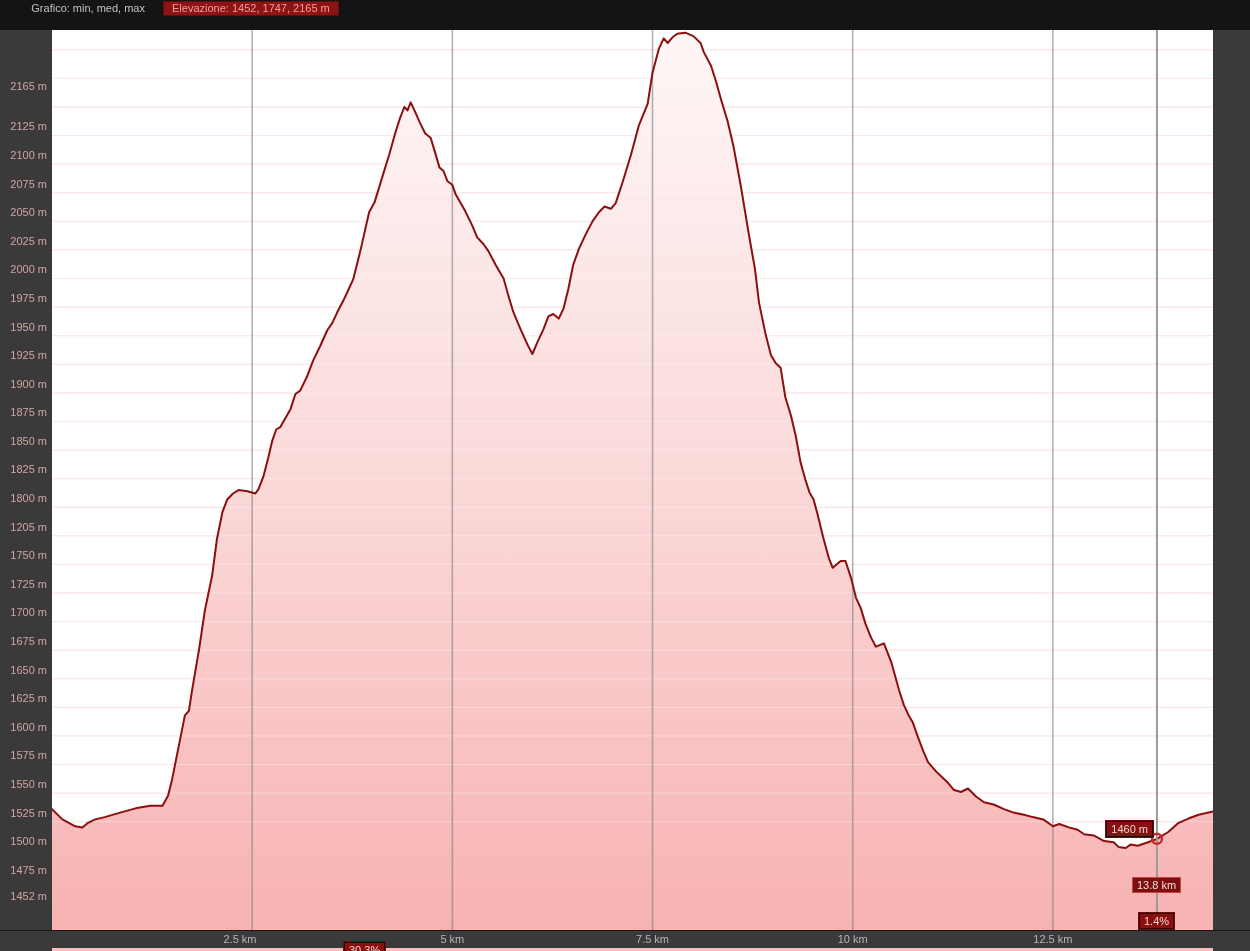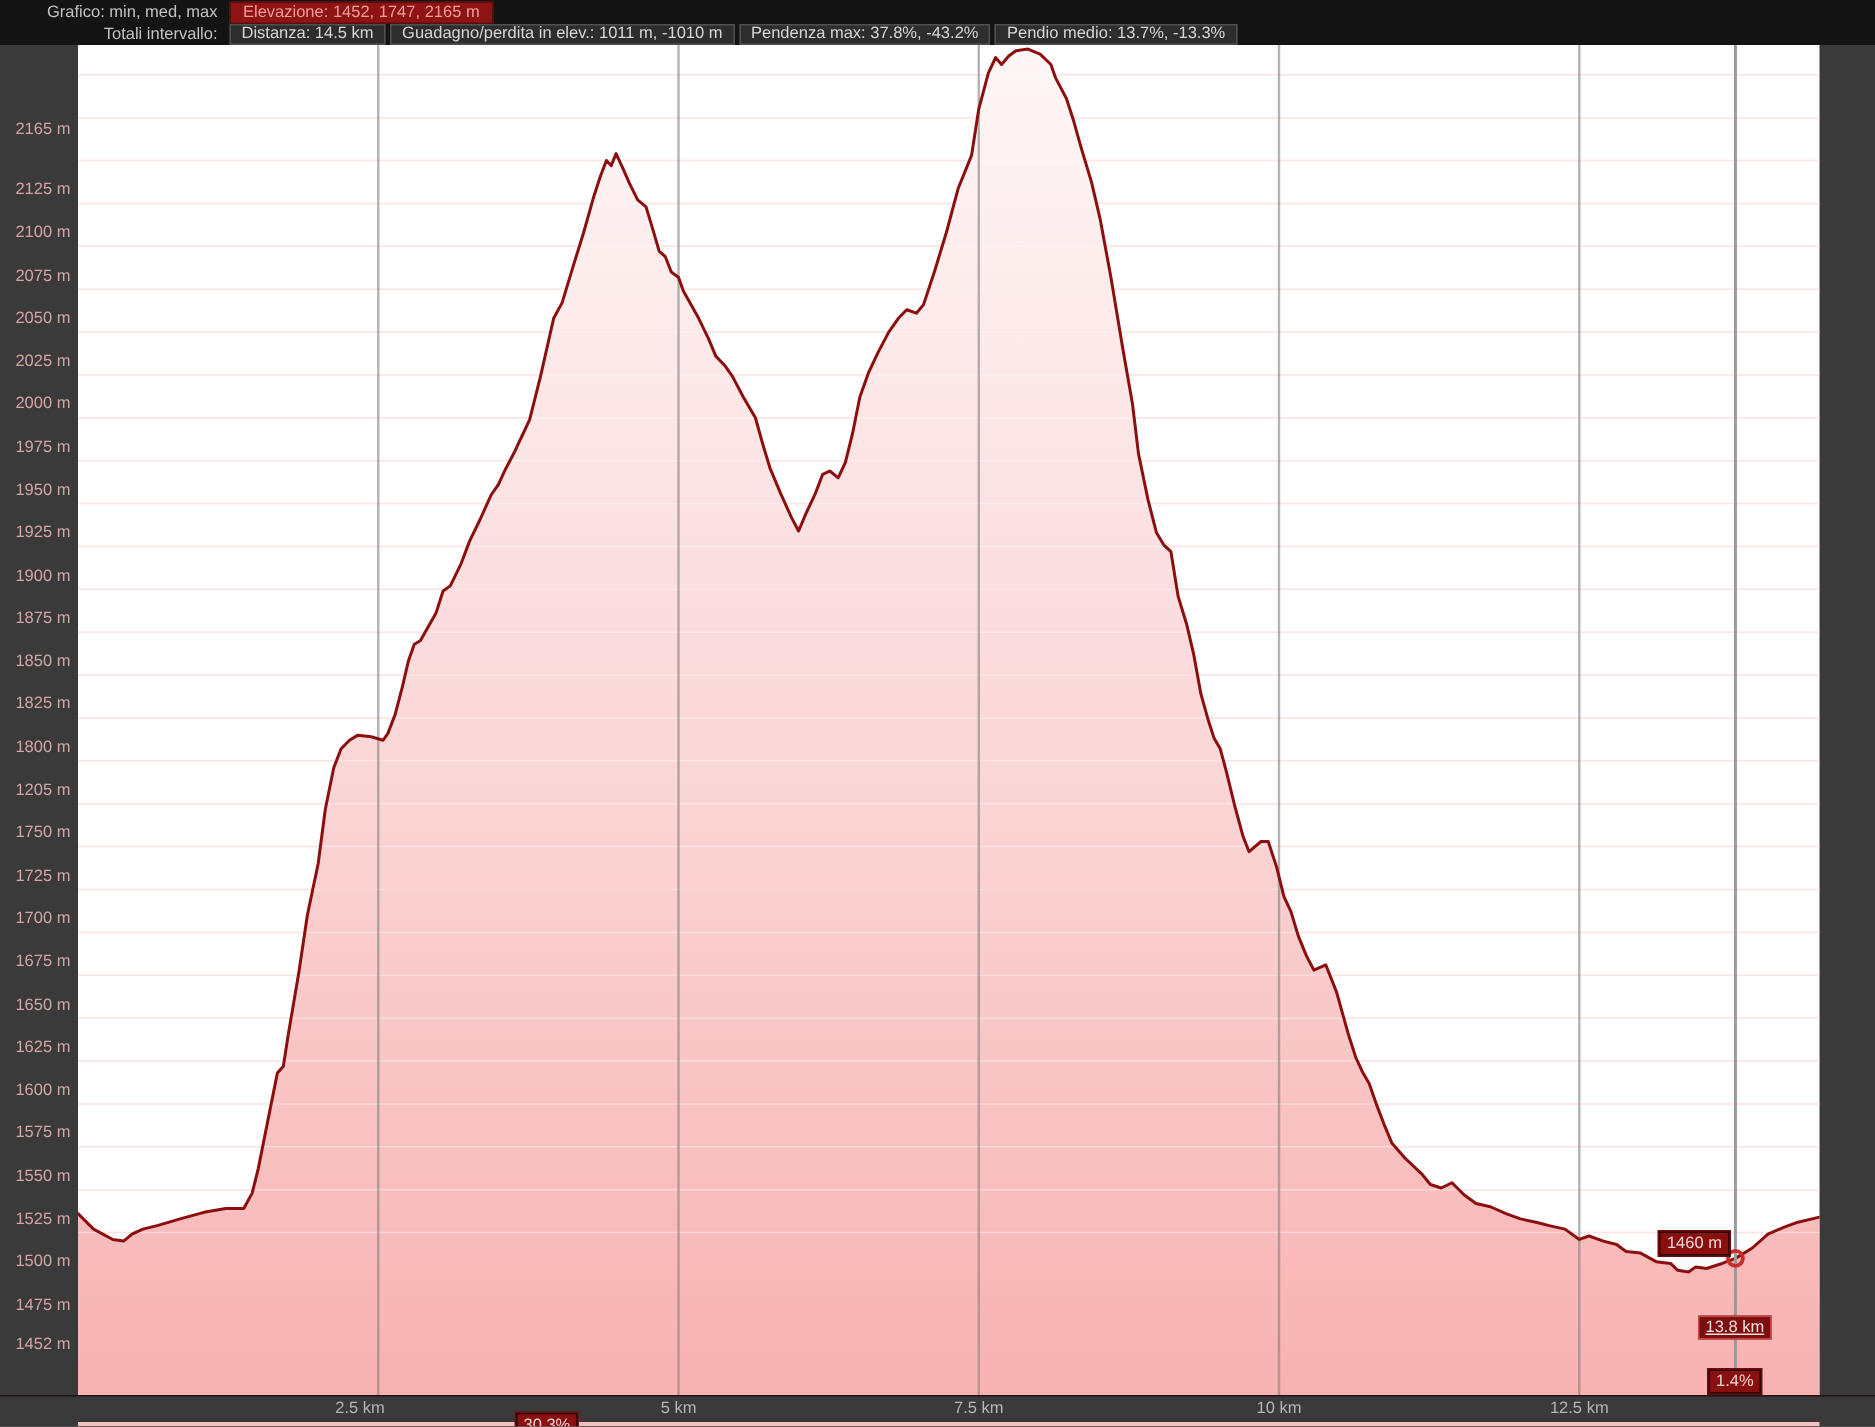--- a/index.html
+++ b/index.html
@@ -2,21 +2,21 @@
 <html><head>
 <meta charset="utf-8">
 <style>
   html,body{margin:0;padding:0;background:#222;}
   .page{position:relative;width:1250px;height:951px;background:#3a3a3a;overflow:hidden;
         font-family:"Liberation Sans",sans-serif;-webkit-font-smoothing:antialiased;}
   .header{position:absolute;left:0;top:0;width:1250px;height:30px;background:#141414;z-index:4;}
   .hrow{position:absolute;left:0;display:flex;align-items:center;font-size:11px;height:14px;}
   .hrow1{top:1px;}
   .hrow2{top:16px;}
-  .hlabel{width:145px;text-align:right;color:#c2c2c2;flex:none;padding-right:8px;white-space:nowrap;}
+  .hlabel{width:145px;text-align:right;color:#c2c2c2;flex:none;padding-right:18px;white-space:nowrap;}
   .elev-badge{background:#8e1414;border:1px solid #5c0d0d;color:#f29c9c;padding:0 8px;
               height:13px;line-height:12px;white-space:nowrap;}
   .stat-box{background:#2d2d2d;border:1px solid #505050;color:#d6d6d6;padding:0 7px;margin-right:3px;
             height:12px;line-height:11px;white-space:nowrap;}
   .gutter-left{position:absolute;left:0;top:30px;width:52px;height:900px;background:#3a3a3a;z-index:3;}
   .ylab{position:absolute;right:5px;font-size:11px;color:#d4a4a4;line-height:12px;white-space:nowrap;margin-top:48px;}
   .plot{position:absolute;left:52px;top:30px;width:1161px;height:900px;background:#ffffff;z-index:1;}
   .plot svg{display:block;}
   .xband{position:absolute;left:0;top:930px;width:1250px;height:18px;background:#3a3a3a;
          border-top:1px solid #231212;box-sizing:border-box;z-index:3;}
@@ -29,27 +29,20 @@
 </style>
 </head>
 <body>
 
 <div class="page">
 
   <div class="header">
     <div class="hrow hrow1">
       <span class="hlabel">Grafico: min, med, max</span>
       <span class="elev-badge">Elevazione: 1452, 1747, 2165 m</span>
-    </div>
-    <div class="hrow hrow2">
-      <span class="hlabel">Totali intervallo:</span>
-      <span class="stat-box">Distanza: 14.5 km</span>
-      <span class="stat-box">Guadagno/perdita in elev.: 1011 m, -1010 m</span>
-      <span class="stat-box">Pendenza max: 37.8%, -43.2%</span>
-      <span class="stat-box">Pendio medio: 13.7%, -13.3%</span>
     </div>
   </div>
 
   <div class="gutter-left" id="ylabels">
       <div class="ylab" style="top: 2px;">2165 m</div>
       <div class="ylab" style="top: 42.4245px;">2125 m</div>
       <div class="ylab" style="top: 71.012px;">2100 m</div>
       <div class="ylab" style="top: 99.5995px;">2075 m</div>
       <div class="ylab" style="top: 128.187px;">2050 m</div>
       <div class="ylab" style="top: 156.774px;">2025 m</div>
@@ -160,16 +153,16 @@
       <div class="xlab" style="left: 452.345px;">5 km</div>
       <div class="xlab" style="left: 652.517px;">7.5 km</div>
       <div class="xlab" style="left: 852.69px;">10 km</div>
       <div class="xlab" style="left: 1052.86px;">12.5 km</div>
     </div>
 
   <div class="strip2"></div>
 
   <div class="badge" style="right:97px;top:821px;">1460 m</div>
   <div class="badge" style="left:1139px;top:913px;">1.4%</div>
-  <div class="badge badge-km" style="left:1132px;top:877px;text-decoration:underline;">13.8 km</div>
+  <div class="badge badge-km" style="left:1132px;top:877px;">13.8 km</div>
   <div class="badge" style="left:344px;top:942px;">30.3%</div>
 
 </div>
 
 </body></html>

